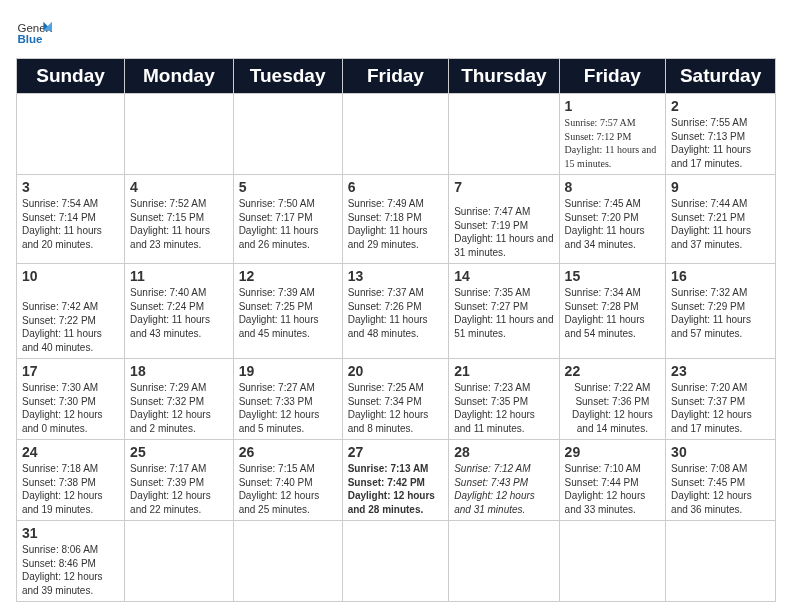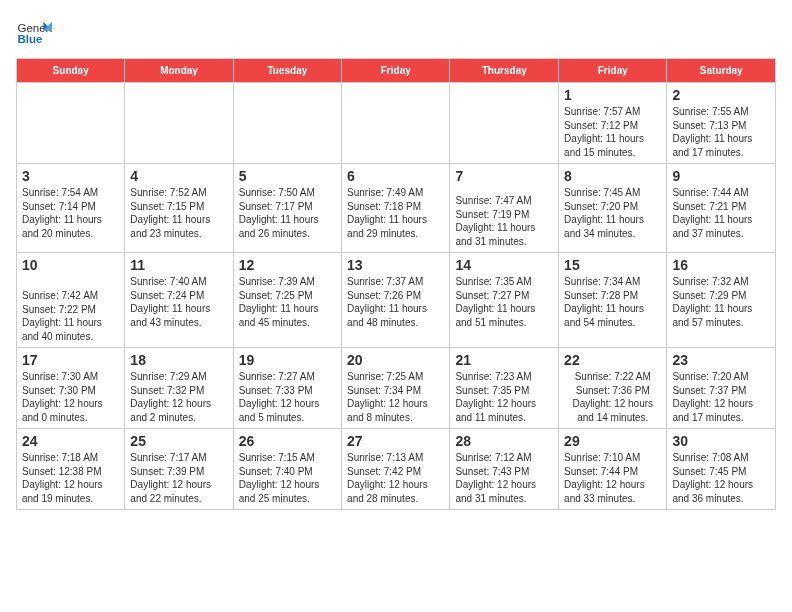--- a/index.html
+++ b/index.html
@@ -37,25 +37,25 @@
     .location {
       font-size: 15px;
       color: #333;
     }
     table {
       width: 100%;
       border-collapse: collapse;
       font-size: 11px;
     }
     thead tr th {
-      background-color: #ef4444;
+      background-color: #0f172a;
       color: #fff;
       text-align: center;
       padding: 6px 4px;
-      font-size: 10px;
+      font-size: 19px;
       font-weight: bold;
       border: 1px solid #ccc;
     }
     tbody tr td {
       border: 1px solid #ccc;
       vertical-align: top;
       padding: 4px 5px;
       height: 76px;
       width: 113px;
       color: #333;
@@ -118,21 +118,21 @@
   </thead>
   <tbody id="calendar-body">
   <tr>
         <td class="empty-cell"></td>
         <td class="empty-cell"></td>
         <td class="empty-cell"></td>
         <td class="empty-cell"></td>
         <td class="empty-cell"></td>
         <td>
           <span class="day-number">1</span>
-          <div class="day-info" style="white-space: pre-line;">Sunrise: 7:57 AM
+          <div class="day-info" style="white-space: pre-line; font-family: Liberation Serif, serif;">Sunrise: 7:57 AM
 Sunset: 7:12 PM
 Daylight: 11 hours and 15 minutes.</div>
         </td>
         <td>
           <span class="day-number">2</span>
           <div class="day-info" style="white-space: pre-line;">Sunrise: 7:55 AM
 Sunset: 7:13 PM
 Daylight: 11 hours and 17 minutes.</div>
         </td>
       </tr>
@@ -265,54 +265,68 @@
           <span class="day-number">23</span>
           <div class="day-info" style="white-space: pre-line;">Sunrise: 7:20 AM
 Sunset: 7:37 PM
 Daylight: 12 hours and 17 minutes.</div>
         </td>
       </tr>
       <tr>
         <td>
           <span class="day-number">24</span>
           <div class="day-info" style="white-space: pre-line;">Sunrise: 7:18 AM
-Sunset: 12:38 PM
+Sunset: 7:38 PM
 Daylight: 12 hours and 19 minutes.</div>
         </td>
         <td>
           <span class="day-number">25</span>
           <div class="day-info" style="white-space: pre-line;">Sunrise: 7:17 AM
 Sunset: 7:39 PM
 Daylight: 12 hours and 22 minutes.</div>
         </td>
         <td>
           <span class="day-number">26</span>
           <div class="day-info" style="white-space: pre-line;">Sunrise: 7:15 AM
 Sunset: 7:40 PM
 Daylight: 12 hours and 25 minutes.</div>
         </td>
         <td>
           <span class="day-number">27</span>
-          <div class="day-info" style="white-space: pre-line;">Sunrise: 7:13 AM
+          <div class="day-info" style="white-space: pre-line; font-weight: bold;">Sunrise: 7:13 AM
 Sunset: 7:42 PM
 Daylight: 12 hours and 28 minutes.</div>
         </td>
         <td>
           <span class="day-number">28</span>
-          <div class="day-info" style="white-space: pre-line;">Sunrise: 7:12 AM
+          <div class="day-info" style="white-space: pre-line; font-style: italic;">Sunrise: 7:12 AM
 Sunset: 7:43 PM
 Daylight: 12 hours and 31 minutes.</div>
         </td>
         <td>
           <span class="day-number">29</span>
           <div class="day-info" style="white-space: pre-line;">Sunrise: 7:10 AM
 Sunset: 7:44 PM
 Daylight: 12 hours and 33 minutes.</div>
         </td>
         <td>
           <span class="day-number">30</span>
           <div class="day-info" style="white-space: pre-line;">Sunrise: 7:08 AM
 Sunset: 7:45 PM
 Daylight: 12 hours and 36 minutes.</div>
         </td>
       </tr>
+      <tr class="last-row">
+        <td>
+          <span class="day-number">31</span>
+          <div class="day-info" style="white-space: pre-line;">Sunrise: 8:06 AM
+Sunset: 8:46 PM
+Daylight: 12 hours and 39 minutes.</div>
+        </td>
+        <td class="empty-cell"></td>
+        <td class="empty-cell"></td>
+        <td class="empty-cell"></td>
+        <td class="empty-cell"></td>
+        <td class="empty-cell"></td>
+        <td class="empty-cell"></td>
+      </tr>
     </tbody>
 </table>
 
 </body></html>

